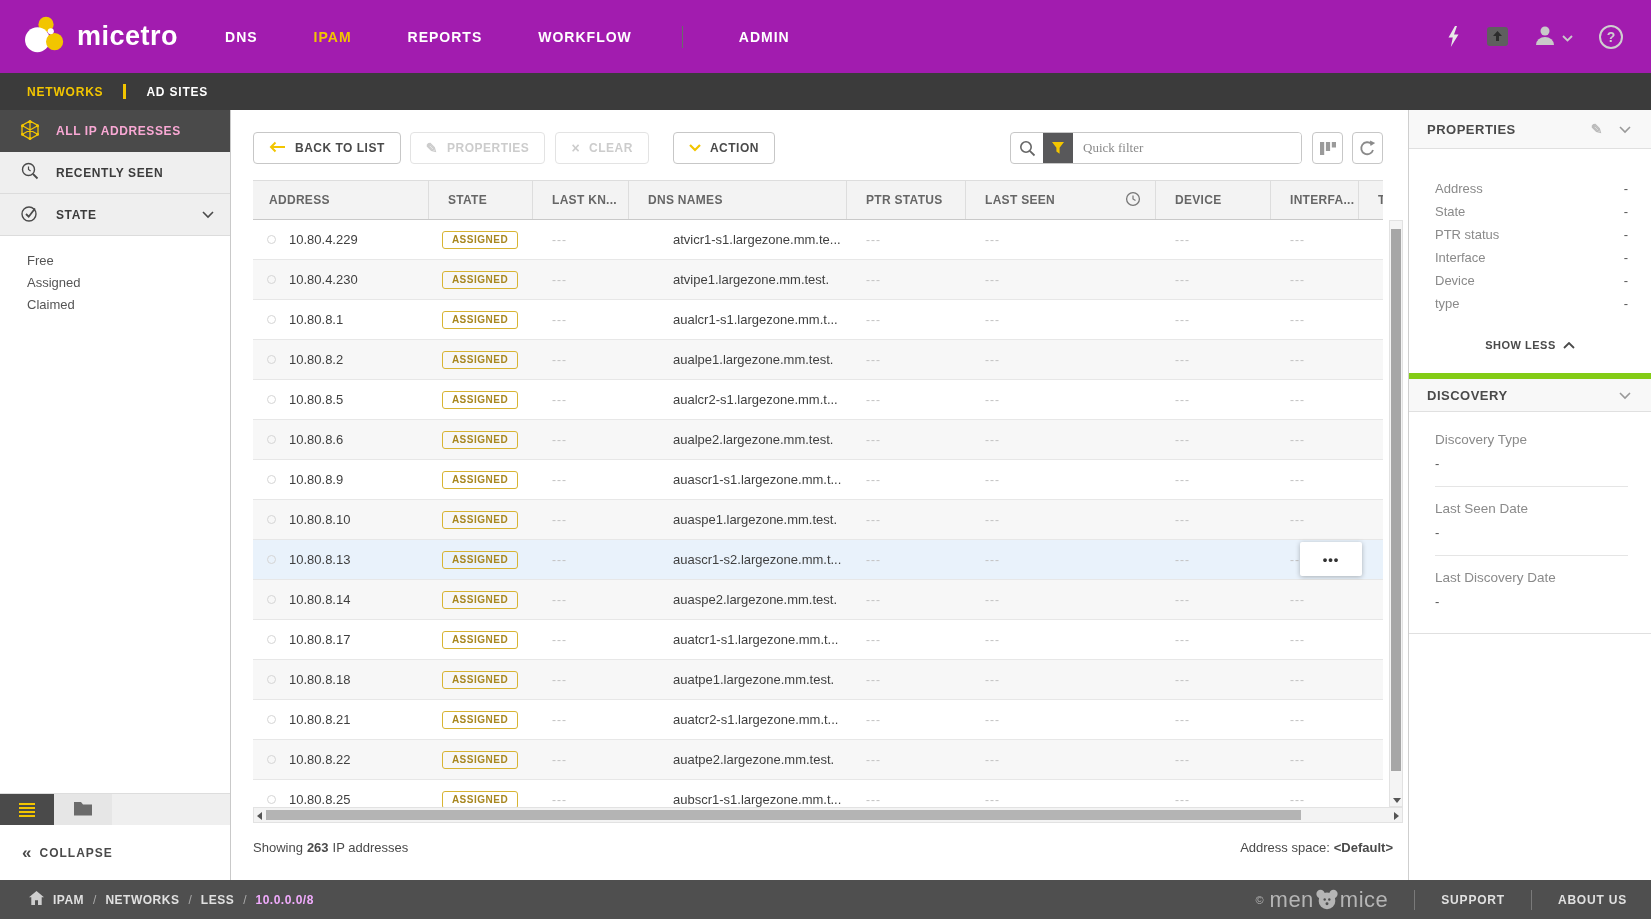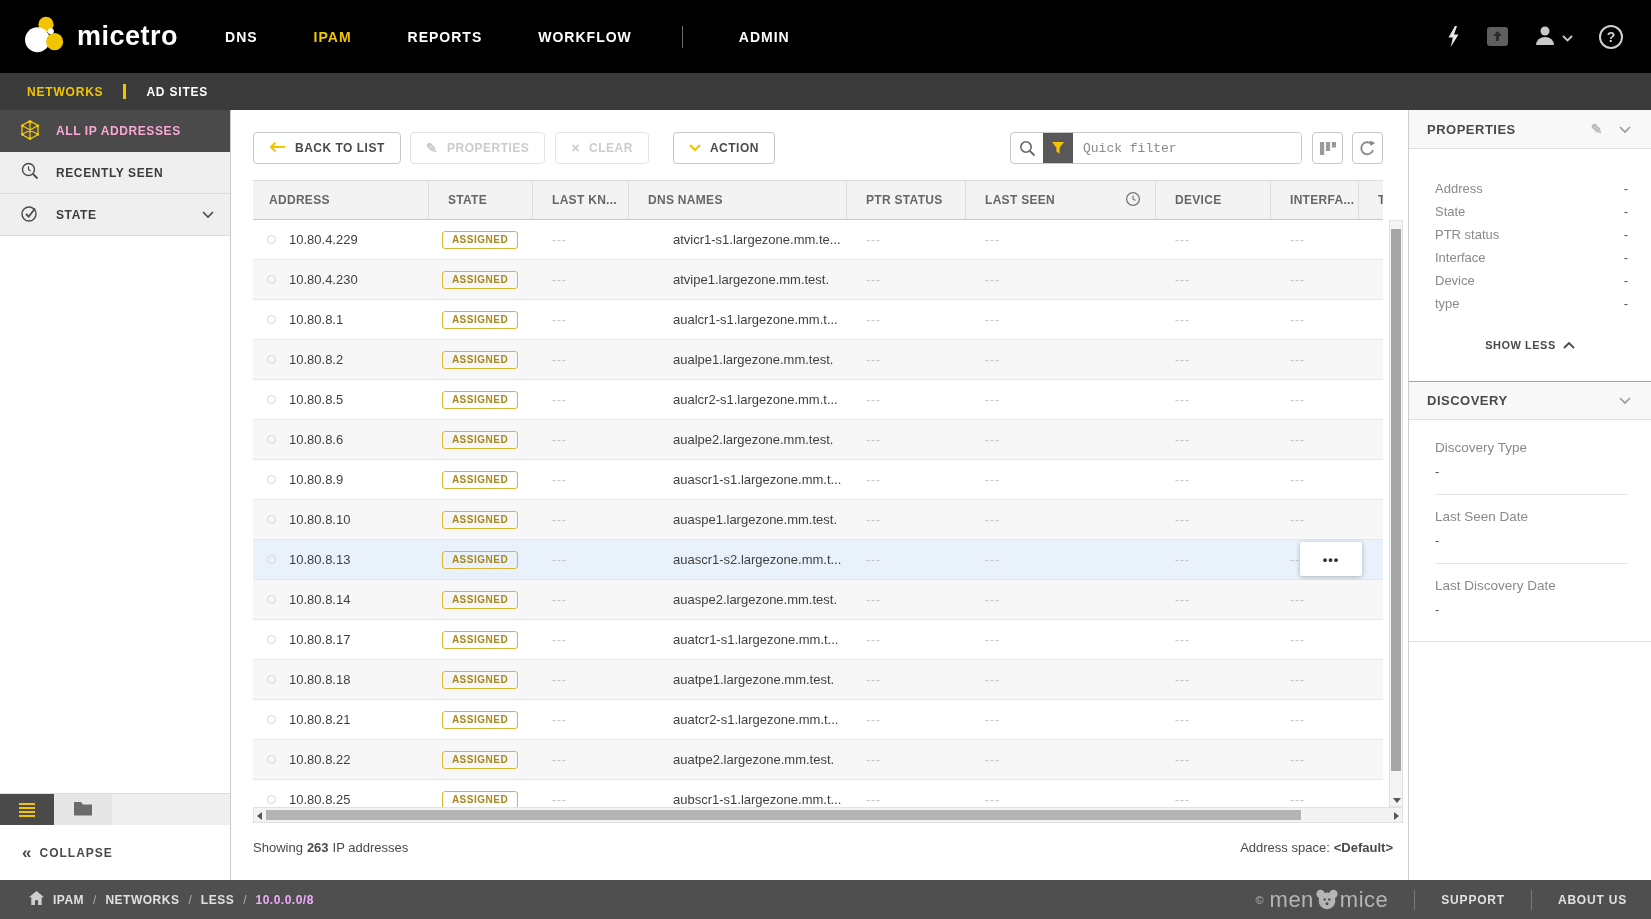--- a/index.html
+++ b/index.html
@@ -1,20 +1,20 @@
 <!DOCTYPE html>
 <html><head>
 <meta charset="utf-8">
 <style>
   *{box-sizing:border-box;margin:0;padding:0}
   html,body{width:1651px;height:919px;overflow:hidden}
   body{font-family:"Liberation Sans",sans-serif;background:#fff;position:relative;color:#3f3f3f}
 
   
-  .topnav{height:73px;background:#000000;display:flex;align-items:center}
+  .topnav{height:73px;background:#a21caf;display:flex;align-items:center}
   .brand{display:flex;align-items:center;margin-left:25px;gap:10px}
   .brand-name{color:#fff;font-size:27px;font-weight:bold;letter-spacing:.5px}
   .menu{display:flex;align-items:center;margin-left:47px;gap:56px}
   .menu-item{color:#fff;font-size:14px;font-weight:bold;letter-spacing:1px;cursor:pointer}
   .menu-item.active{color:#f2c500}
   .menu-divider{width:1px;height:22px;background:#6a6a6a;margin-left:-6px}
   .nav-icons{margin-left:auto;margin-right:28px;display:flex;align-items:center;gap:26px}
   .nav-icon{display:flex;align-items:center;justify-content:center;cursor:pointer}
   .help-circle{width:24px;height:24px;border:2px solid #cfcfcf;border-radius:50%;color:#cfcfcf;
     font-size:14px;font-weight:bold;display:flex;align-items:center;justify-content:center}
@@ -55,21 +55,21 @@
     align-items:center;gap:9px;padding:0 15px;font-size:12px;font-weight:bold;letter-spacing:.5px;
     color:#4a4a4a;cursor:pointer}
   .btn.disabled{border-color:#e3e3e3;color:#cccccc;cursor:default}
   .btn .glyph{font-size:14px;color:#ccc}
   .mr9{margin-right:9px}.mr10{margin-right:10px}.mr24{margin-right:24px}
   .search-group{margin-left:auto;height:32px;width:292px;border:1px solid #c7c7c7;border-radius:4px;
     display:flex;align-items:stretch;overflow:hidden}
   .search-zone{width:32px;display:flex;align-items:center;justify-content:center;cursor:pointer}
   .filter-zone{width:30px;background:#58585a;display:flex;align-items:center;justify-content:center;cursor:pointer}
   .search-group input{flex:1;border:none;outline:none;padding:0 10px;font-size:13px;color:#555;
-    font-family:Liberation Mono, monospace}
+    font-family:Liberation Serif, serif}
   .search-group input::placeholder{color:#8a8a8a}
   .sq-btn{width:31px;height:32px;border:1px solid #c7c7c7;border-radius:4px;background:#fff;
     display:flex;align-items:center;justify-content:center;cursor:pointer}
   .sq-btn.cols{margin-left:10px}.sq-btn.refresh{margin-left:9px;margin-right:25px}
 
   
   .table-wrap{position:absolute;left:22px;top:70px;width:1158px}
   .thead{display:flex;height:40px;background:#f3f3f3;border-top:1px solid #ddd;border-bottom:1px solid #c9c9c9;width:1130px}
   .hc{display:flex;align-items:center;padding-left:19px;font-size:12px;font-weight:bold;color:#666;
     letter-spacing:.3px;border-left:1px solid #ddd;overflow:hidden;white-space:nowrap;cursor:pointer}
@@ -119,21 +119,21 @@
   .panel-header{height:39px;background:#f8f8f8;border-bottom:1px solid #e0e0e0;display:flex;
     align-items:center;padding:0 20px 0 18px;font-size:13px;font-weight:bold;letter-spacing:.5px;color:#4a4a4a}
   .panel-header .ph-icons{margin-left:auto;display:flex;align-items:center;gap:16px}
   .panel-header .pencil{color:#bbb;font-size:14px;cursor:pointer}
   .pfields{padding:28px 23px 0 26px}
   .pfield{display:flex;height:23px;align-items:center;font-size:13px}
   .pfield .lab{color:#8a8a8a}
   .pfield .val{margin-left:auto;color:#555}
   .show-less{margin-top:24px;display:flex;align-items:center;justify-content:center;gap:7px;
     font-size:11px;font-weight:bold;letter-spacing:.5px;color:#4a4a4a;cursor:pointer}
-  .disc-header{margin-top:30px;border-top:1px solid #84cc16}
+  .disc-header{margin-top:22px;border-top:6px solid #84cc16}
   .dfields{padding:20px 23px 24px 26px;border-bottom:1px solid #e0e0e0}
   .dfield .lab{font-size:13.5px;color:#8a8a8a}
   .dfield .val{font-size:13px;color:#555;margin-top:9px}
   .ddiv{height:1px;background:#e5e5e5;margin:15px 0 14px 0}
 
   
   .footer{position:absolute;left:0;right:0;bottom:0;height:39px;background:#4f4f4f;display:flex;align-items:center}
   .crumbs{display:flex;align-items:center;gap:9px;margin-left:29px}
   .crumb{font-size:12px;font-weight:bold;letter-spacing:.5px;color:#e0e0e0;cursor:pointer}
   .crumb.current{color:#f0abfc}
@@ -233,20 +233,25 @@
         <circle cx="9" cy="11" r="7" stroke="#4a4a4a" stroke-width="1.4" fill="none"></circle>
         <path d="M6,11 L8.7,13.7 L15,5.5" stroke="#4a4a4a" stroke-width="1.8" fill="none"></path>
       </svg>
     </span>
     <span>STATE</span>
     <span class="chev">
       <svg width="12" height="8" viewBox="0 0 12 8">
           <path d="M1,1 L6,6 L11,1" stroke="#4a4a4a" stroke-width="1.6" fill="none"></path>
         </svg>
     </span>
+  </div>
+  <div class="state-options">
+    <div class="state-option">Free</div>
+    <div class="state-option">Assigned</div>
+    <div class="state-option">Claimed</div>
   </div>
 
   <div class="side-tabs">
     <div class="side-tab active">
       <span class="hamburger">
           <span></span>
           <span></span>
           <span></span>
           <span></span>
         </span>

